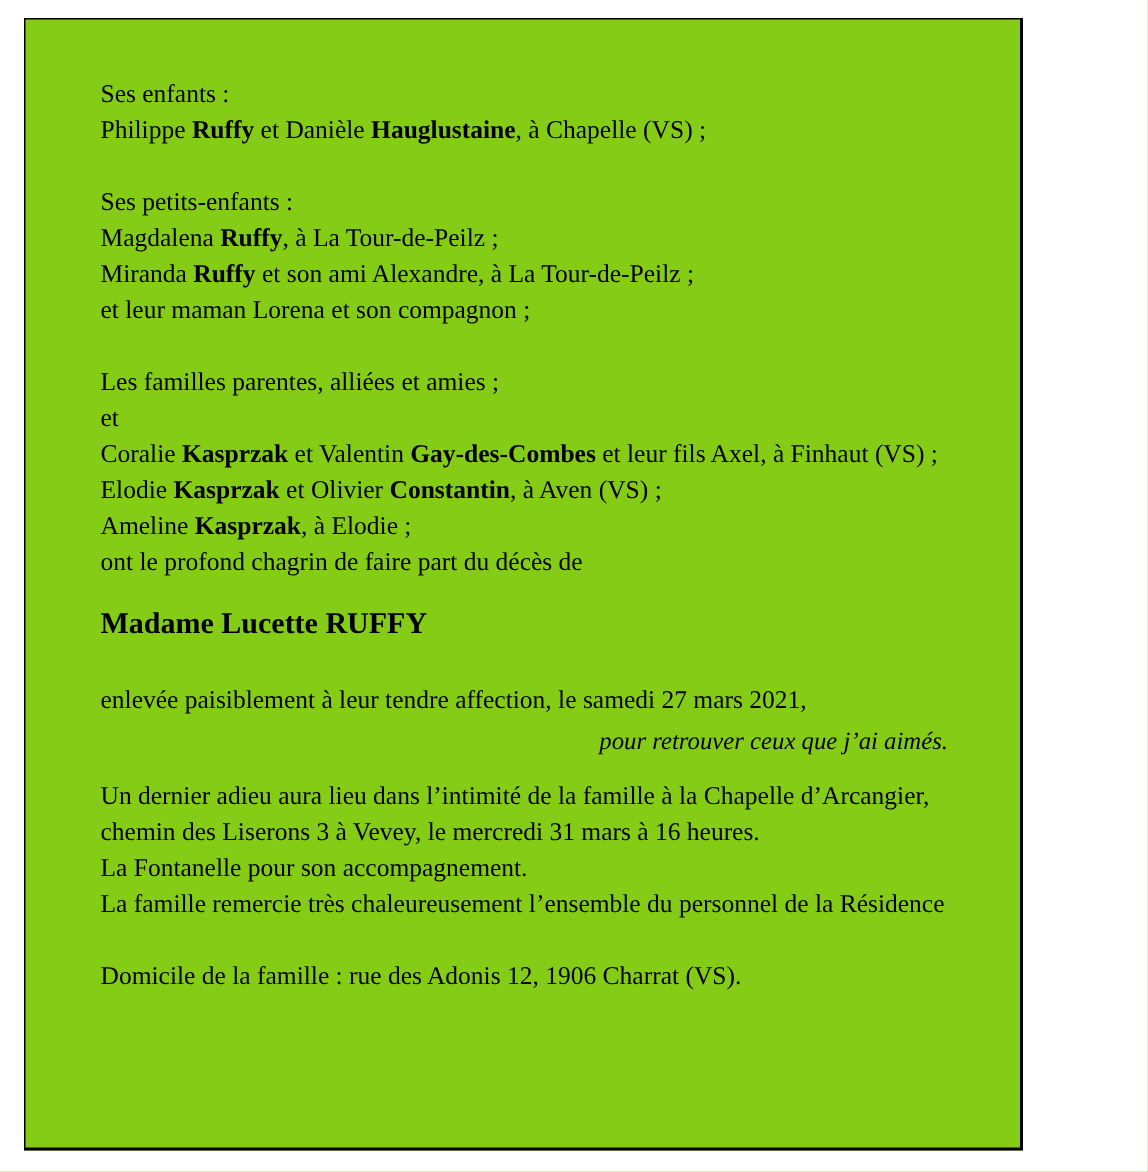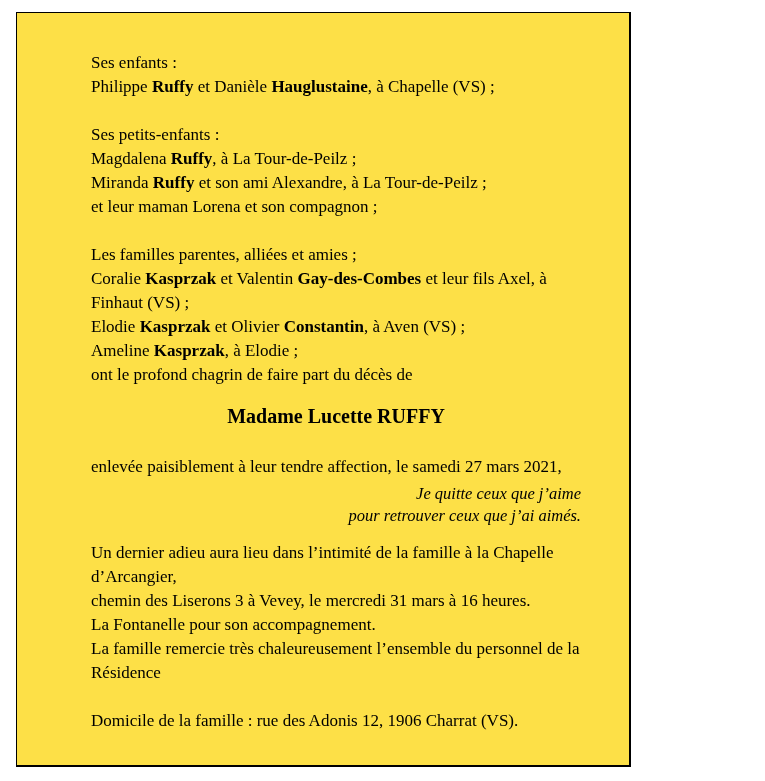--- a/index.html
+++ b/index.html
@@ -12,37 +12,35 @@
     height: 781px;
     position: relative;
     font-family: "Liberation Serif", serif;
     color: #000000;
     overflow: hidden;
   }
   .frame {
     position: absolute;
     left: 16px;
     top: 12px;
-    width: 615px;
+    width: 666px;
     height: 755px;
     box-sizing: border-box;
     border: 1px solid #000000;
     border-right-width: 2px;
     border-bottom-width: 2px;
-    background: #fde047;
-    padding-left: 24px;
+    background: #84cc16;
   }
   .content {
     padding: 38px 48px 0 50px;
     font-size: 17px;
     line-height: 24px;
   }
   .block + .block { margin-top: 24px; }
   .block.title {
-    text-align: center;
     font-weight: bold;
     font-size: 20px;
     line-height: 30px;
     margin-top: 14px;
     margin-bottom: 14px;
   }
   .block.quote {
     font-style: italic;
     text-align: right;
     font-size: 16.5px;
@@ -63,33 +61,33 @@
         <div class="line"><span>Philippe </span><span class="bold">Ruffy</span><span> et Danièle </span><span class="bold">Hauglustaine</span><span>, à Chapelle (VS) ;</span></div>
       </div>
       <div class="block paragraph">
         <div class="line"><span>Ses petits-enfants :</span></div>
         <div class="line"><span>Magdalena </span><span class="bold">Ruffy</span><span>, à La Tour-de-Peilz ;</span></div>
         <div class="line"><span>Miranda </span><span class="bold">Ruffy</span><span> et son ami Alexandre, à La Tour-de-Peilz ;</span></div>
         <div class="line"><span>et leur maman Lorena et son compagnon ;</span></div>
       </div>
       <div class="block paragraph">
         <div class="line"><span>Les familles parentes, alliées et amies ;</span></div>
+        <div class="line"><span>et</span></div>
         <div class="line"><span>Coralie </span><span class="bold">Kasprzak</span><span> et Valentin </span><span class="bold">Gay-des-Combes</span><span> et leur fils Axel, à Finhaut (VS) ;</span></div>
         <div class="line"><span>Elodie </span><span class="bold">Kasprzak</span><span> et Olivier </span><span class="bold">Constantin</span><span>, à Aven (VS) ;</span></div>
         <div class="line"><span>Ameline </span><span class="bold">Kasprzak</span><span>, à Elodie ;</span></div>
         <div class="line"><span>ont le profond chagrin de faire part du décès de</span></div>
       </div>
       <div class="block title">
         <div class="line"><span class="bold">Madame Lucette RUFFY</span></div>
       </div>
       <div class="block paragraph">
         <div class="line"><span>enlevée paisiblement à leur tendre affection, le samedi 27 mars 2021,</span></div>
       </div>
       <div class="block quote">
-        <div class="line"><span>Je quitte ceux que j’aime</span></div>
         <div class="line"><span>pour retrouver ceux que j’ai aimés.</span></div>
       </div>
       <div class="block paragraph">
         <div class="line"><span>Un dernier adieu aura lieu dans l’intimité de la famille à la Chapelle d’Arcangier,</span></div>
         <div class="line"><span>chemin des Liserons 3 à Vevey, le mercredi 31 mars à 16 heures.</span></div>
         <div class="line"><span>La Fontanelle pour son accompagnement.</span></div>
         <div class="line"><span>La famille remercie très chaleureusement l’ensemble du personnel de la Résidence</span></div>
       </div>
       <div class="block paragraph">
         <div class="line"><span>Domicile de la famille : rue des Adonis 12, 1906 Charrat (VS).</span></div>

